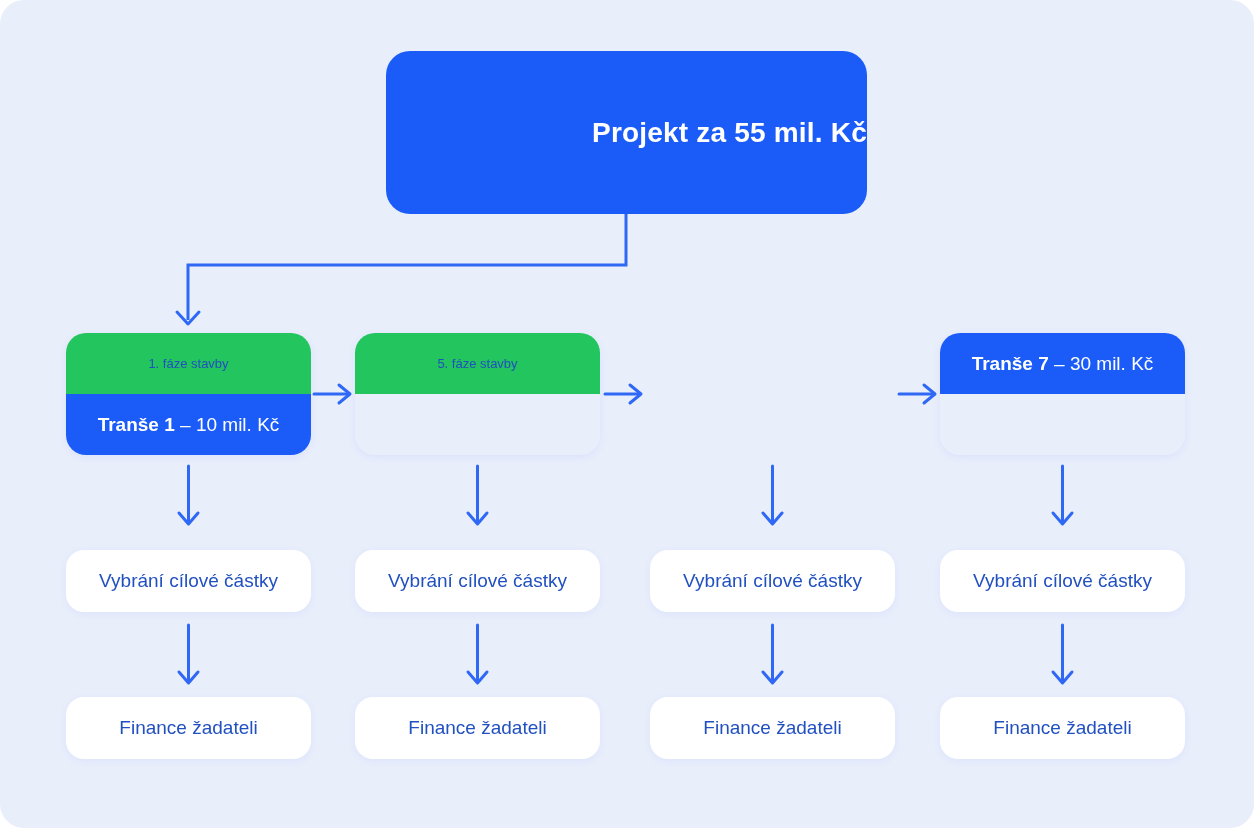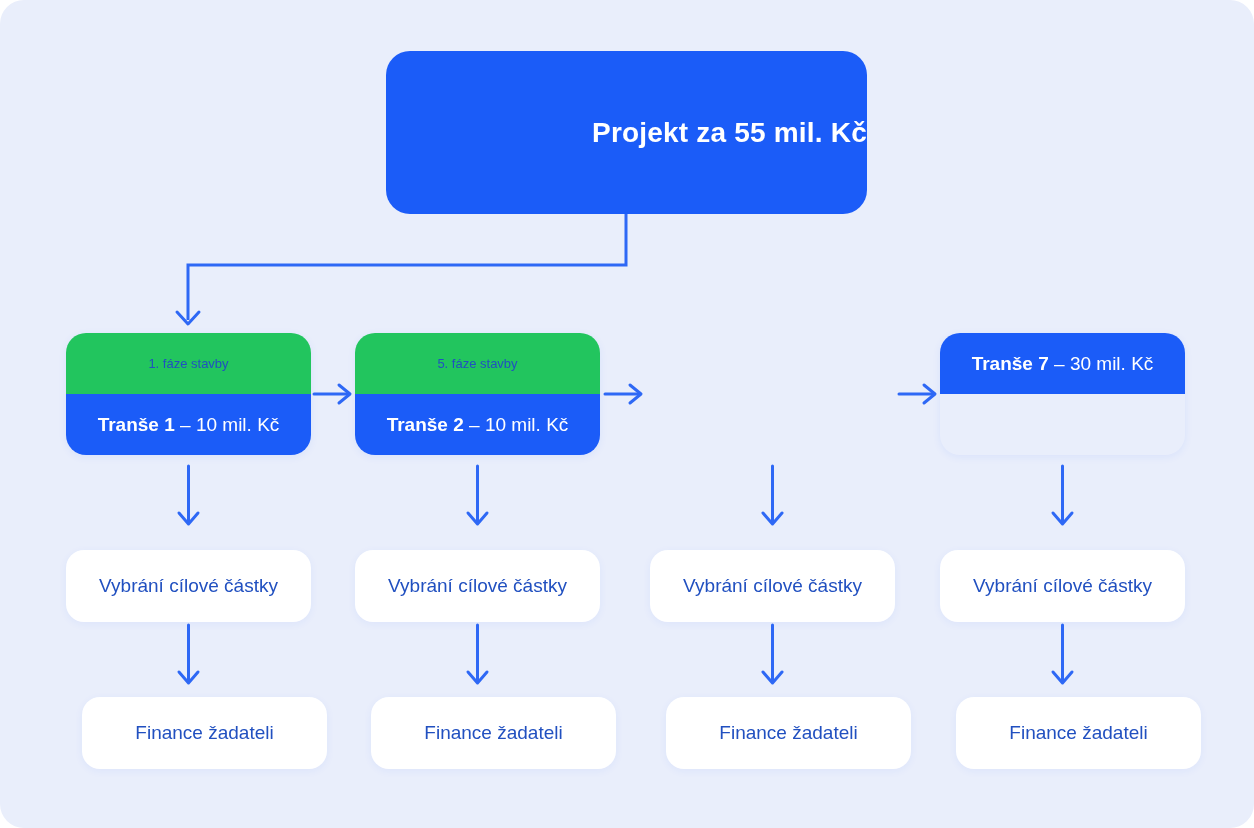--- a/index.html
+++ b/index.html
@@ -64,30 +64,30 @@
     height: 61px;
     background: #1b5cf8;
     display: flex; align-items: center; justify-content: center;
     color: #ffffff;
     font-size: 19px;
   }
   .phase-bottom .b { font-weight: 700; }
   .step-card {
     position: absolute;
     left: 0;
-    width: 245px; height: 72px;
+    width: 245px; height: 62px;
     background: #ffffff;
     border-radius: 18px;
     display: flex; align-items: center; justify-content: center;
     color: #2150c0;
     font-size: 19px;
     box-shadow: 0 2px 8px rgba(27, 92, 248, 0.06);
   }
   .step-1 { top: 217px; }
-  .step-2 { top: 364px; margin-left: 16px; }
+  .step-2 { top: 364px; }
   .v-arrow {
     position: absolute;
     left: 110px;
     width: 25px; height: 66px;
   }
   .v-arrow-1 { top: 131px; }
   .v-arrow-2 { top: 290px; }
   .h-arrow {
     position: absolute;
     top: 382px;
@@ -136,23 +136,20 @@
     <div class="step-card step-2">
       <span>Finance žadateli</span>
     </div>
   </div>
 
   <div class="col col-2">
     <div class="phase-card">
       <div class="phase-top">
         <span>5. fáze stavby</span>
       </div>
-      <div class="phase-bottom">
-        <span><span class="b">Tranše 2</span><span> – 10 mil. Kč</span></span>
-      </div>
     </div>
     <svg class="v-arrow v-arrow-1" viewBox="0 0 25 66" aria-hidden="true">
       <line x1="12.5" y1="2" x2="12.5" y2="58" stroke="#2e68f5" stroke-width="3" stroke-linecap="round"></line>
       <polyline points="3,49 12.5,60 22,49" fill="none" stroke="#2e68f5" stroke-width="3" stroke-linecap="round" stroke-linejoin="round"></polyline>
     </svg>
     <div class="step-card step-1">
       <span>Vybrání cílové částky</span>
     </div>
     <svg class="v-arrow v-arrow-2" viewBox="0 0 25 66" aria-hidden="true">
       <line x1="12.5" y1="2" x2="12.5" y2="58" stroke="#2e68f5" stroke-width="3" stroke-linecap="round"></line>

